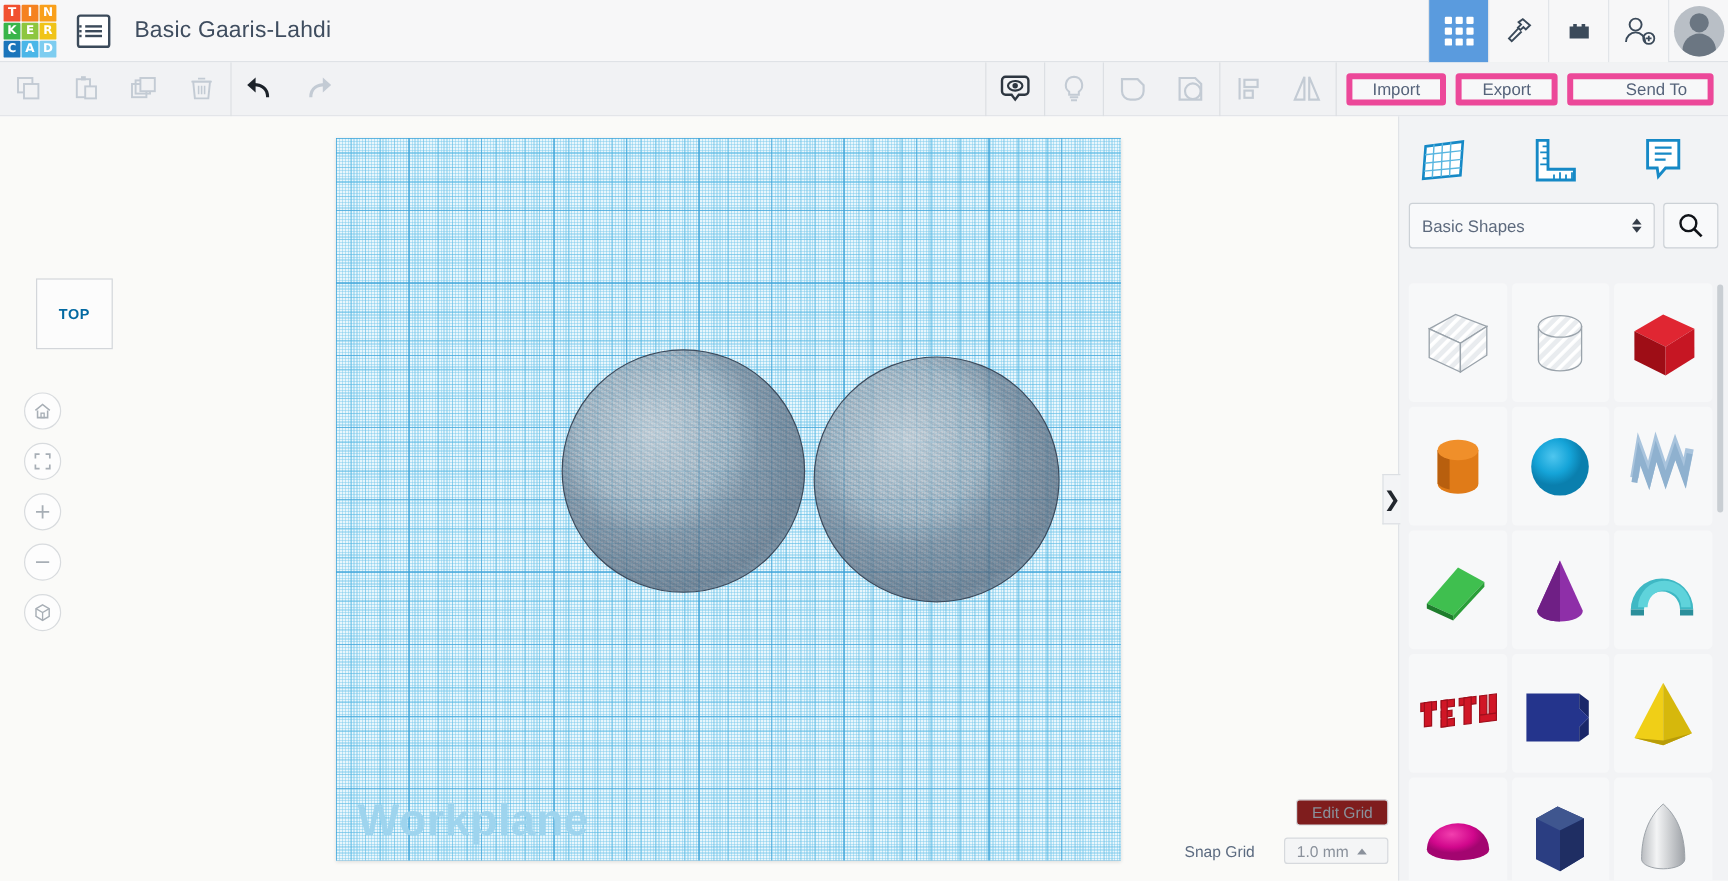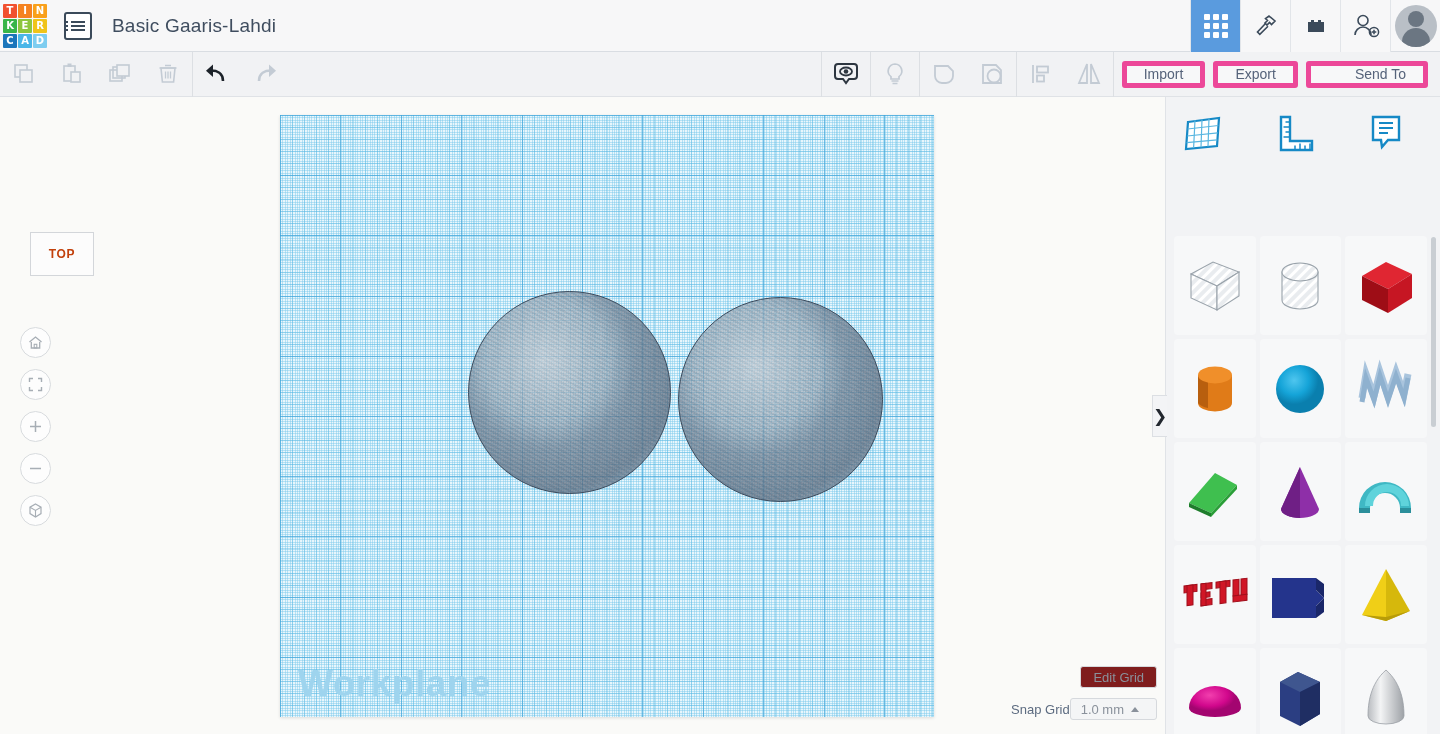--- a/index.html
+++ b/index.html
@@ -121,43 +121,43 @@
       radial-gradient(circle at 38% 34%, rgba(255,255,255,.40) 0%, rgba(255,255,255,.10) 34%, rgba(90,105,125,.30) 48%, rgba(70,85,105,.42) 72%, rgba(120,140,160,.28) 88%, rgba(200,215,228,.42) 100%),
       repeating-linear-gradient(28deg, rgba(70,88,110,.13) 0 2px, rgba(255,255,255,.07) 2px 4px),
       rgba(118,134,152,.58);
     box-sizing: border-box;
   }
   .sphere.a { left: 188px; top: 176px; width: 203px; height: 203px; }
   .sphere.b { left: 398px; top: 182px; width: 205px; height: 205px; }
 
   
   .viewcube {
-    position: absolute; left: 30px; top: 135px; width: 64px; height: 44px;
+    position: absolute; left: 30px; top: 135px; width: 64px; height: 59px;
     border: 1px solid #d3d6da; background: #fcfcfc;
     display: flex; align-items: center; justify-content: center;
-    font-size: 12px; font-weight: bold; color: #c2410c; letter-spacing: .6px;
+    font-size: 12px; font-weight: bold; color: #0369a1; letter-spacing: .6px;
     cursor: pointer;
   }
   .vbtn {
     position: absolute; left: 20px; width: 31px; height: 31px;
     border: 1px solid #d8dbde; border-radius: 50%; background: #fdfdfd;
     display: flex; align-items: center; justify-content: center; cursor: pointer;
   }
 
   
   .edit-grid {
     position: absolute; right: 8px; bottom: 46px;
     height: 22px; padding: 0 12px;
     border: 1px solid #d6d9dd; border-radius: 3px; background: #7f1d1d;
     font-size: 13px; color: #8a919b; cursor: pointer;
     display: flex; align-items: center;
   }
   .snap-row {
     position: absolute; right: 8px; bottom: 14px;
-    display: flex; align-items: center; gap: 0;
+    display: flex; align-items: center; gap: 24px;
   }
   .snap-label { font-size: 13px; color: #5c6b80; }
   .snap-val {
     height: 22px; padding: 0 17px 0 10px; border: 1px solid #d6d9dd; border-radius: 3px;
     background: #f4f5f6; font-size: 13px; color: #8a919b; cursor: pointer;
     display: flex; align-items: center; gap: 7px;
   }
   .caret-up { width: 0; height: 0; border-left: 4px solid transparent; border-right: 4px solid transparent; border-bottom: 5px solid #8a919b; }
 
   
@@ -428,20 +428,35 @@
       </svg>
     </div>
     <div class="panel-icon">
       <svg width="46" height="46" viewBox="0 0 46 46">
         <path d="M10 7 h26 v23 h-11 l-6 7 l-1 -7 h-8 Z" fill="#ffffff" stroke="#1689c6" stroke-width="2.4"></path>
         <path d="M16 13 h14 M16 18 h14 M16 23 h9" stroke="#1689c6" stroke-width="1.8"></path>
       </svg>
     </div>
   </div>
 
+  <div class="panel-controls">
+    <div class="select-box">
+      <span>Basic Shapes</span>
+      <span class="sel-arrows">
+        <span class="up"></span>
+          <span class="dn"></span>
+      </span>
+    </div>
+    <div class="search-btn">
+      <svg width="24" height="24" viewBox="0 0 24 24">
+        <circle cx="10" cy="10" r="6.6" fill="none" stroke="#101318" stroke-width="2"></circle>
+        <path d="M14.8 14.8 L21 21" stroke="#101318" stroke-width="2.2"></path>
+      </svg>
+    </div>
+  </div>
 
   <div class="shape-grid">
 
     <div class="shape-cell">
       <svg width="72" height="72" viewBox="0 0 72 72">
         <defs>
             <pattern id="hatch" width="7" height="7" patternTransform="rotate(45)" patternUnits="userSpaceOnUse">
           <rect width="7" height="7" fill="#e9ecef"></rect>
               <rect width="3" height="7" fill="#ffffff"></rect>
             </pattern>

